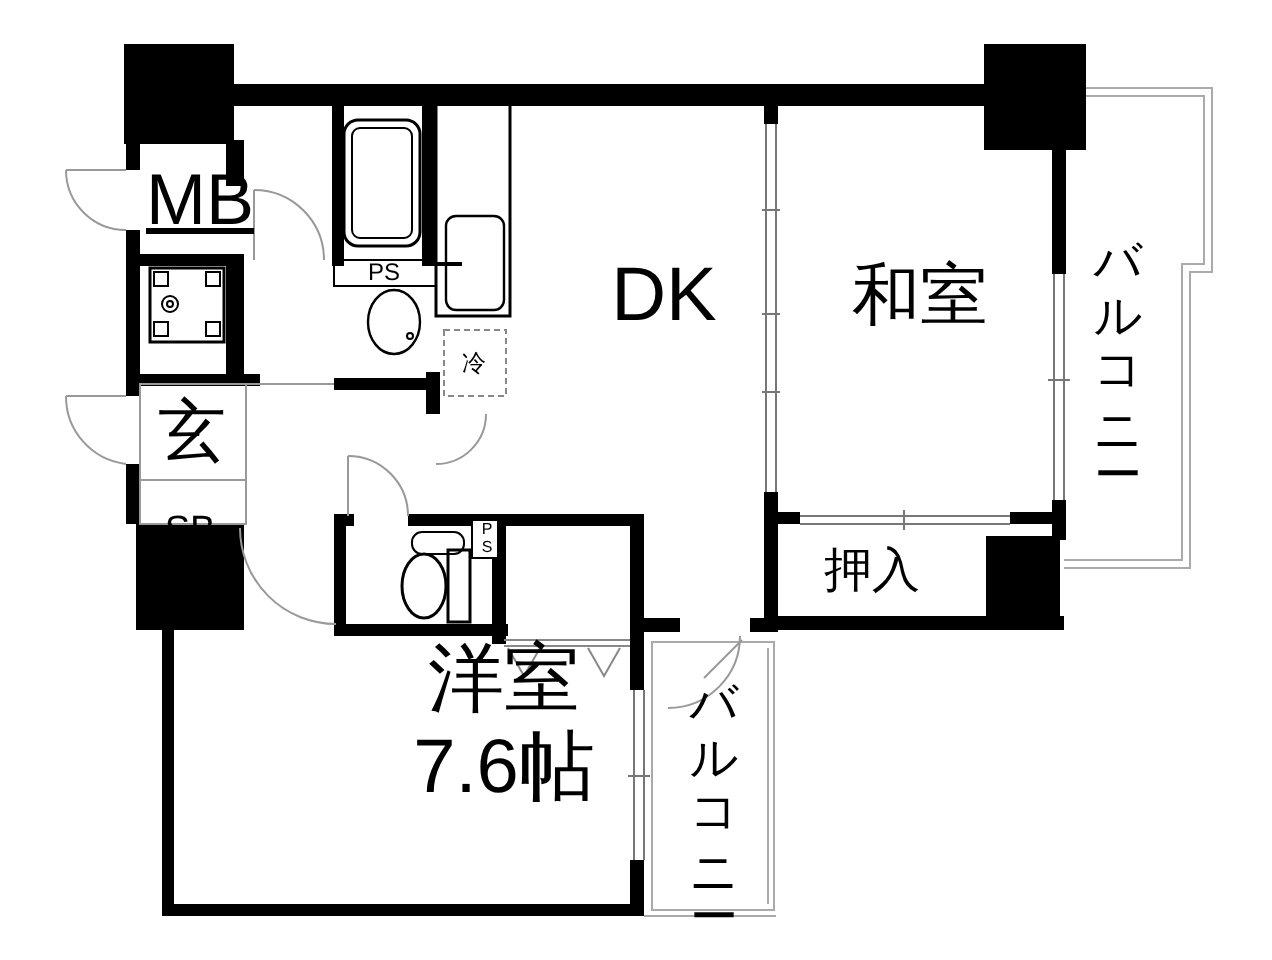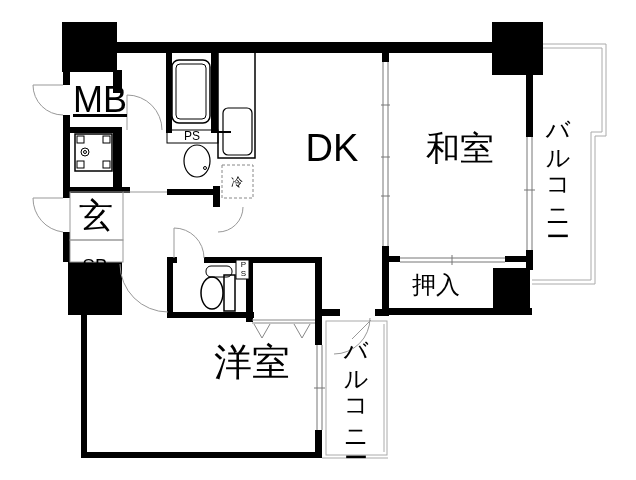--- a/index.html
+++ b/index.html
@@ -173,20 +173,21 @@
   <div class="lbl" style="left:332px;top:148px;font-size:38px;line-height:40px;">
     <span class="ln">DK</span>
   </div>
 
   <div class="lbl" style="left:460px;top:148px;font-size:34px;line-height:40px;">
     <span class="ln">和室</span>
   </div>
 
   <div class="lbl" style="left:208px;top:362px;font-size:38px;line-height:44px;margin-left:44px;">
     <span class="ln">洋室</span>
+    <span class="ln">7.6帖</span>
   </div>
 
   <div class="lbl" style="left:436px;top:285px;font-size:24px;">押入</div>
 
 
   <div class="lbl" style="left:96px;top:216px;font-size:34px;">玄</div>
 
   <div class="lbl" style="left:95px;top:251px;font-size:19px;margin-top:15px;">SB</div>
 
   <div class="lbl" style="left:100px;top:100px;font-size:36px;text-decoration:underline;">MB</div>

